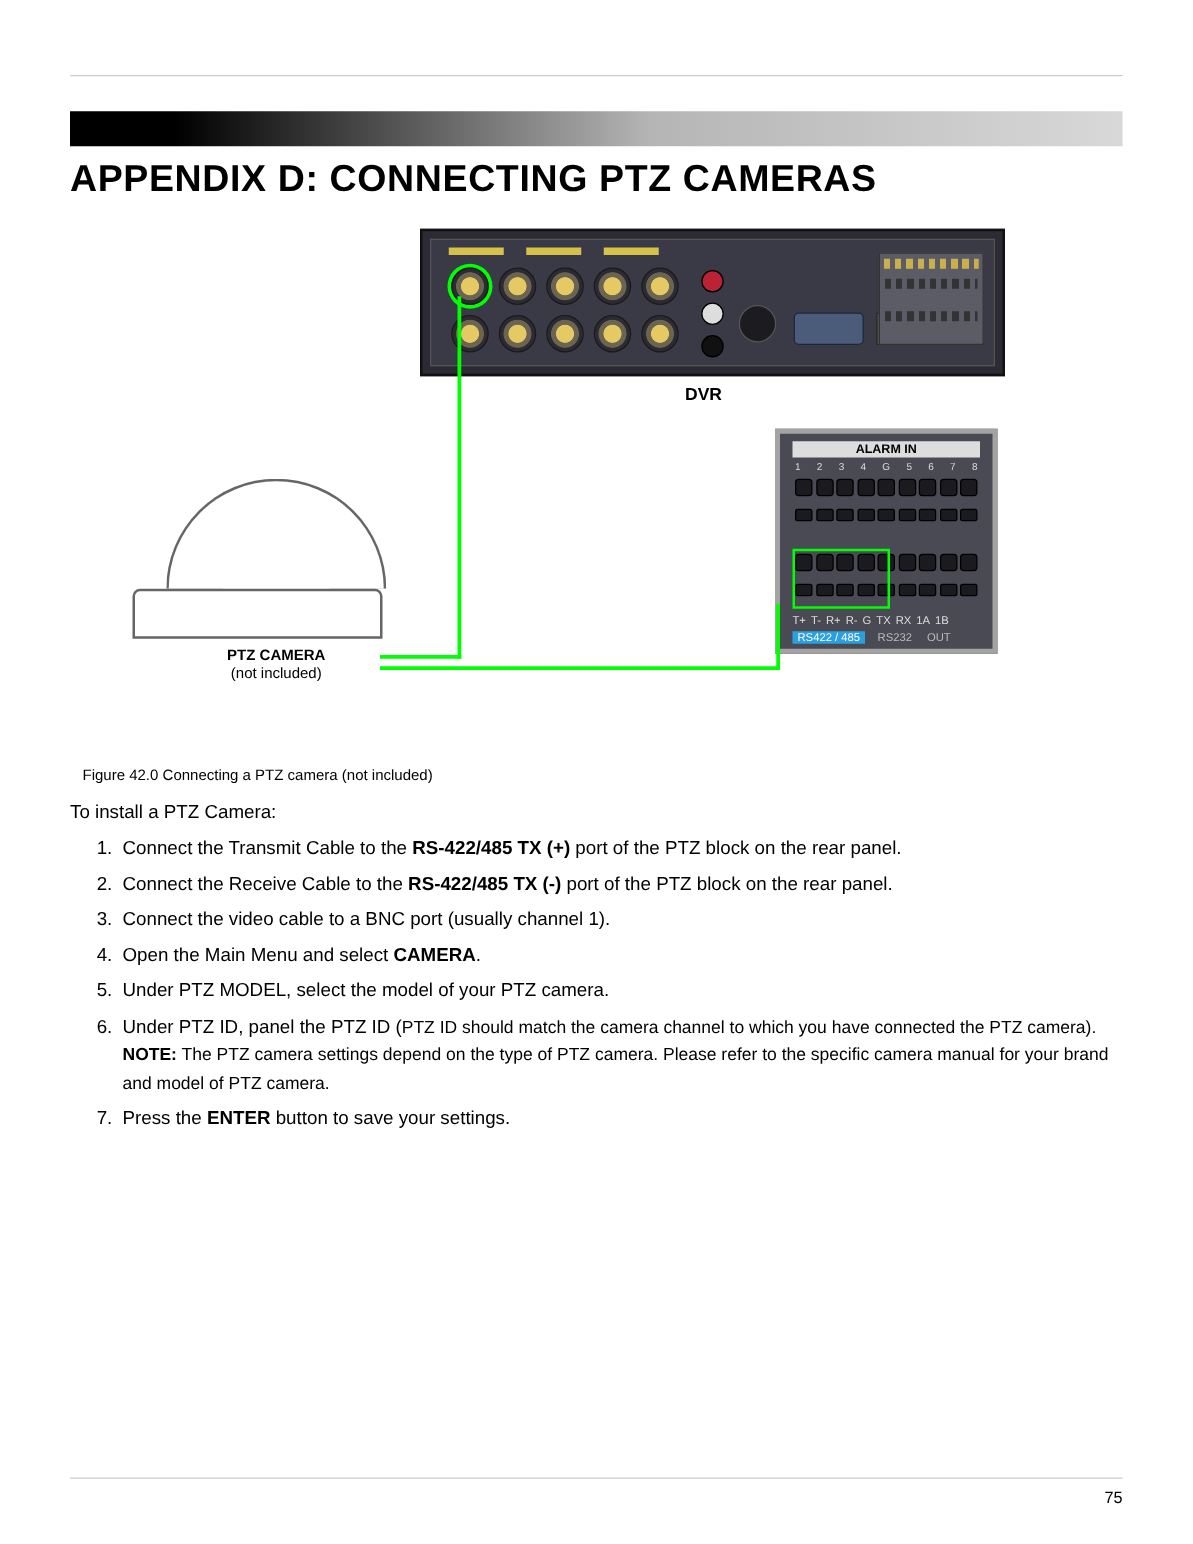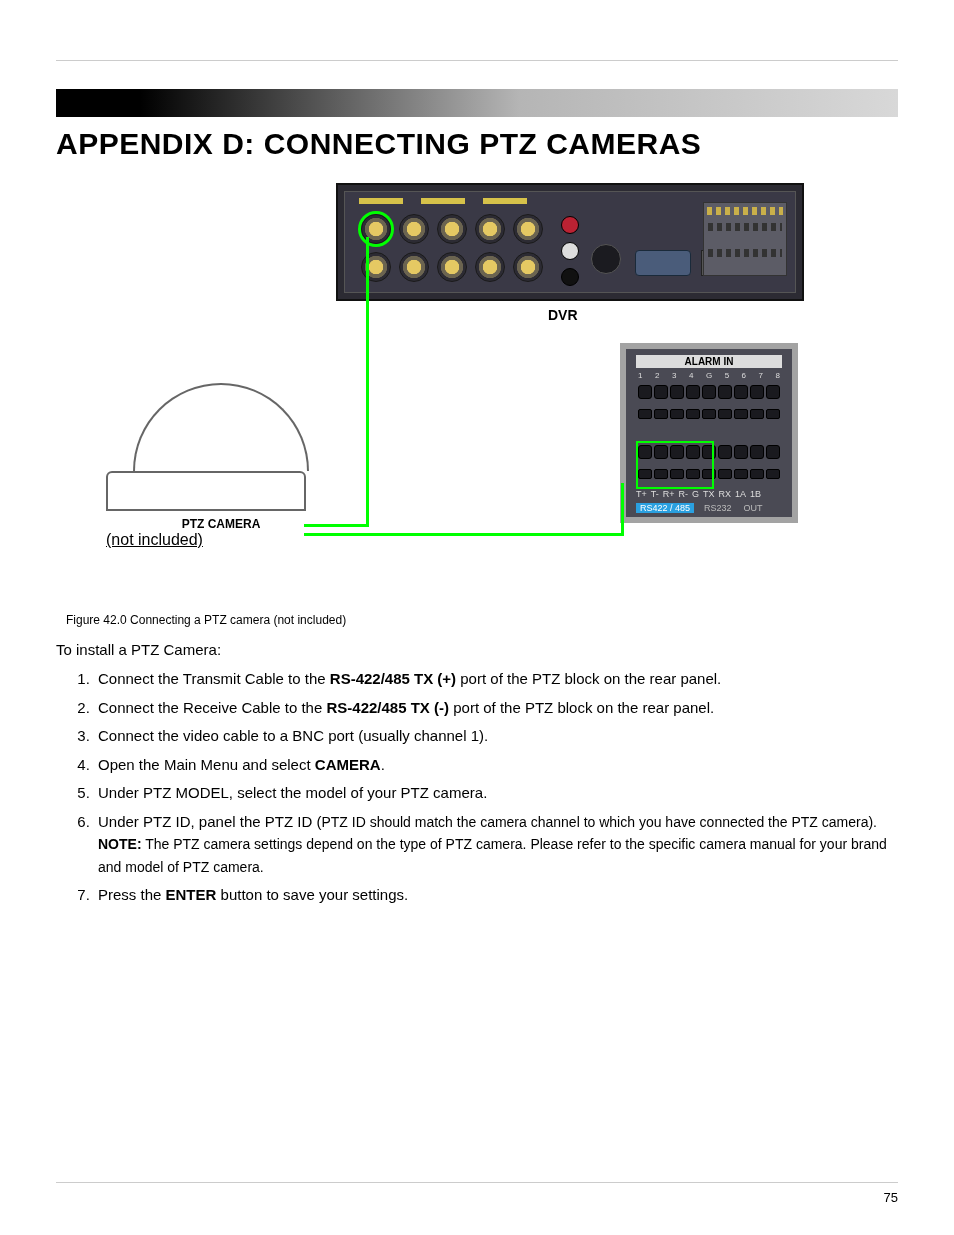--- a/index.html
+++ b/index.html
@@ -83,21 +83,21 @@
   .term-blk::before{top:20px}.term-blk::after{top:46px}
   .term-row-top{position:absolute;top:4px;left:3px;right:3px;height:8px;background:repeating-linear-gradient(to right,#c9b04a 0 5px,transparent 5px 9px);}
   .dvr-label {
     position: absolute; left: 492px; top: 124px;
     font-size: 14px; font-weight: 700;
   }
   
   .alarm-box {
     position: absolute; left: 564px; top: 160px;
     width: 178px; height: 180px;
-    background: #4a4a54; border: 6px solid #a3a3a3;
+    background: #4a4a54; border: 4px solid #a3a3a3;
   }
   .alarm-title {
     position:absolute; top:6px; left:10px; right:10px; text-align:center;
     background:#ddd; color:#000; font-size:10px; font-weight:700; padding:1px 0;
   }
   .alarm-nums { position:absolute; top:22px; left:12px; right:12px; display:flex; justify-content:space-between; color:#ddd; font-size:8px;}
   .alarm-row { position:absolute; left:12px; right:12px; display:flex; justify-content:space-between; }
   .alarm-row.r1{top:36px}.alarm-row.r2{top:60px}.alarm-row.r3{top:96px}.alarm-row.r4{top:120px}
   .sock { width:14px; height:14px; background:#1a1a1f; border-radius:3px; border:1px solid #000;}
   .sock.h{width:14px;height:10px;border-radius:2px;}
@@ -105,21 +105,21 @@
   .alarm-labels{position:absolute;bottom:18px;left:10px;right:10px;display:flex;color:#ddd;font-size:9px;gap:4px;}
   .alarm-labels span{flex:0 0 auto}
   .alarm-bot{position:absolute;bottom:4px;left:10px;right:10px;display:flex;color:#bbb;font-size:9px;}
   .alarm-bot span:first-child{background:#2aa0e0;color:#fff;padding:0 4px;margin-right:4px;}
   .alarm-bot span{padding:0 6px}
   
   .dome-wrap { position:absolute; left:50px; top:200px; width:230px; }
   .dome-base { width:200px; height:40px; border:2px solid #666; border-radius:6px 6px 0 0; background:#fff;}
   .dome-top { width:176px; height:88px; border:2px solid #666; border-bottom:none; border-radius:88px 88px 0 0; margin:0 auto; background:#fff;}
   .ptz-label { text-align:center; font-size:12px; font-weight:700; margin-top:6px;}
-  .ptz-sub { text-align:left; font-size:16px;text-decoration:underline; }
+  .ptz-sub { text-align:center; font-size:12px; }
   
   .wire{position:absolute;background:#00ff00;}
   .figcaption{font-size:12px;margin-top:10px;margin-left:10px;}
   
   .instr-lead{font-size:15px;margin:14px 0 10px}
   ol.steps{list-style:decimal;padding-left:38px;font-size:15px;line-height:1.5}
   ol.steps li{margin-bottom:6px;padding-left:4px}
   .bold{font-weight:700}
   .note-span{font-size:14px}
   .bottom-rule{position:absolute;left:56px;right:56px;bottom:52px;border-top:1px solid #ccc;}

